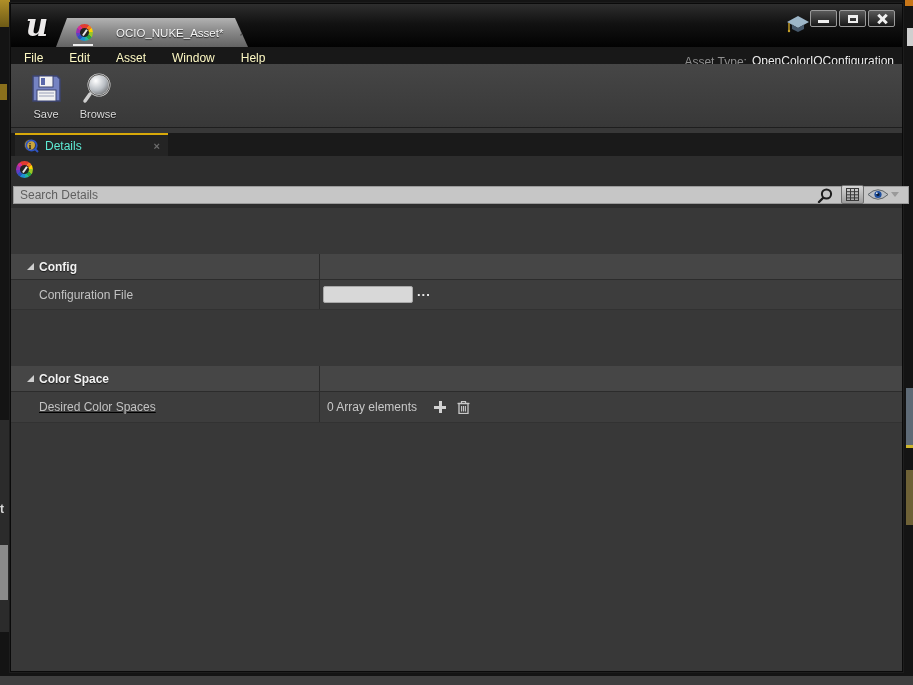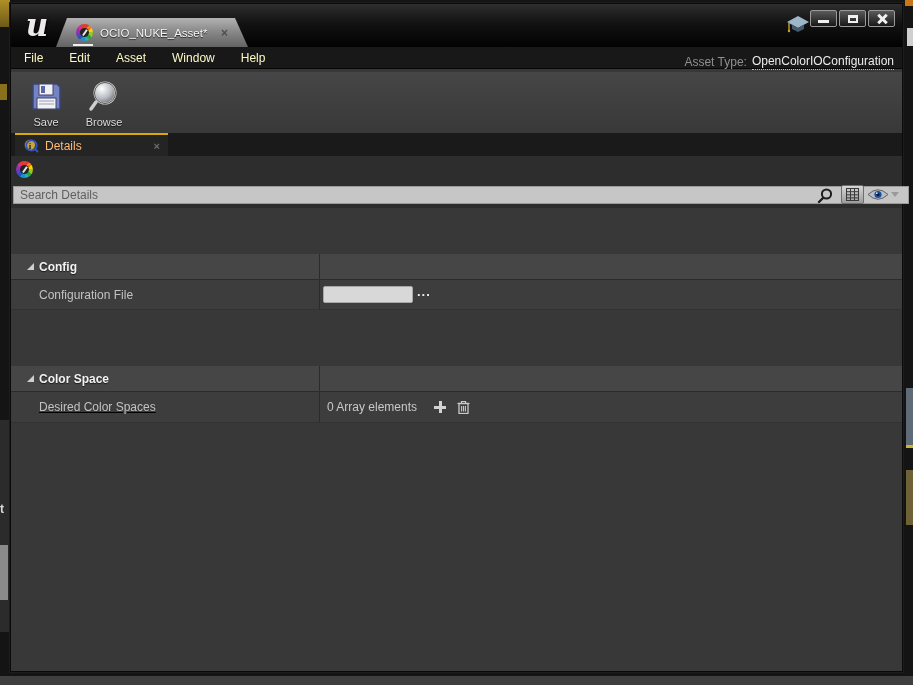--- a/index.html
+++ b/index.html
@@ -26,21 +26,21 @@
 
   
   #titlebar { position:absolute; left:0; top:0; width:100%; height:43px;
               background:linear-gradient(180deg,#2e2e2e 0%,#121212 45%,#020202 100%); }
   #ue-logo { position:absolute; left:8px; top:2px; width:36px; height:38px;
              color:#eceaea; font-family:"DejaVu Serif", serif; font-style:italic; font-weight:bold;
              font-size:31px; line-height:38px; text-align:center; text-shadow:1px 1px 2px #000; }
   #asset-tab { position:absolute; left:45px; top:14px; width:192px; height:29px;
                background:linear-gradient(180deg,#b2b2b2 0%,#8a8a8a 45%,#636363 100%);
                clip-path:polygon(11px 0, calc(100% - 13px) 0, 100% 100%, 0 100%);
-               display:flex; align-items:center; padding:0 20px; }
+               display:flex; align-items:center; padding:0 20px;gap:16px; }
   #asset-tab .tab-label { color:#f4f4f4; font-size:11.5px; text-shadow:0 1px 1px #222; margin-left:7px; white-space:nowrap; }
   #asset-tab .tab-close { margin-left:auto; color:#4e4e4e; font-size:12px; font-weight:bold; line-height:1; }
   #asset-tab .icon-underline { position:absolute; left:17px; bottom:1px; width:20px; height:2px; background:#efefef; }
 
   
   .ocio-wheel { position:relative; width:17px; height:17px; border-radius:50%; flex:0 0 17px;
     background:conic-gradient(#e03c31 0deg 30deg,#f47b20 30deg 60deg,#fdd304 60deg 90deg,#9ac724 90deg 120deg,#2aa641 120deg 150deg,#22b5a0 150deg 180deg,#1d8fd1 180deg 210deg,#2a52be 210deg 240deg,#5f3dc4 240deg 270deg,#9b2fae 270deg 300deg,#d3308f 300deg 330deg,#e03c31 330deg 360deg); }
   .ocio-wheel .hub { position:absolute; left:4px; top:4px; width:9px; height:9px; border-radius:50%; background:#232323; }
   .ocio-wheel .slash { position:absolute; left:8px; top:5px; width:1.5px; height:7px; background:#e8e8e8; transform:rotate(35deg); }
 
@@ -60,31 +60,31 @@
 
   
   #menubar { position:absolute; left:0; top:43px; width:100%; height:22px; background:#181818;
              display:flex; align-items:center; border-bottom:1px solid #060606; }
   .menu-item { color:#fef9c3; font-size:12px; padding:0 13px; height:100%; display:flex; align-items:center; }
   #asset-type { position:absolute; right:8px; top:4px; height:100%; display:flex; align-items:center; font-size:12px; }
   #asset-type .at-label { color:#8f8f8f; margin-right:5px; }
   #asset-type .at-value { color:#ececec; border-bottom:1px dotted #bbb; padding-bottom:1px; }
 
   
-  #toolbar { position:absolute; left:0; top:68px; width:100%; height:64px;
+  #toolbar { position:absolute; left:0; top:60px; width:100%; height:64px;
              background:linear-gradient(180deg,#464646,#383838); border-bottom:1px solid #1e1e1e;
-             display:flex; align-items:flex-start; padding:8px 0 0 14px; gap:16px; }
+             display:flex; align-items:flex-start; padding:8px 0 0 14px; gap:10px; }
   .tool-btn { display:flex; flex-direction:column; align-items:center; gap:3px; width:42px; }
   .tool-btn .tool-label { color:#dadada; font-size:11px; text-shadow:0 1px 1px #111; }
 
   
   #tabwell { position:absolute; left:0; top:129px; width:100%; height:23px; background:#1a1a1a; }
   #details-tab { position:absolute; left:4px; top:0; width:153px; height:23px; background:#242424;
                  border-top:2px solid #d8a909; display:flex; align-items:center; padding:0 8px; gap:6px; }
-  #details-tab .tab-label { color:#fdba74; font-size:12px; }
+  #details-tab .tab-label { color:#5eead4; font-size:12px; }
   #details-tab .tab-close { margin-left:auto; color:#6d6d6d; font-size:11px; font-weight:bold; }
 
   
   #icon-row { position:absolute; left:0; top:152px; width:100%; height:26px; background:#2d2d2d;
               display:flex; align-items:center; padding-left:5px; }
 
   
   #search-row { position:absolute; left:0; top:178px; width:100%; height:26px; background:#2d2d2d; }
   #search-input { position:absolute; left:2px; top:4px; width:896px; height:18px; background:#c6c6c6;
                   border:1px solid #9b9b9b; border-radius:0; font-size:12px; color:#4d4d4d;

